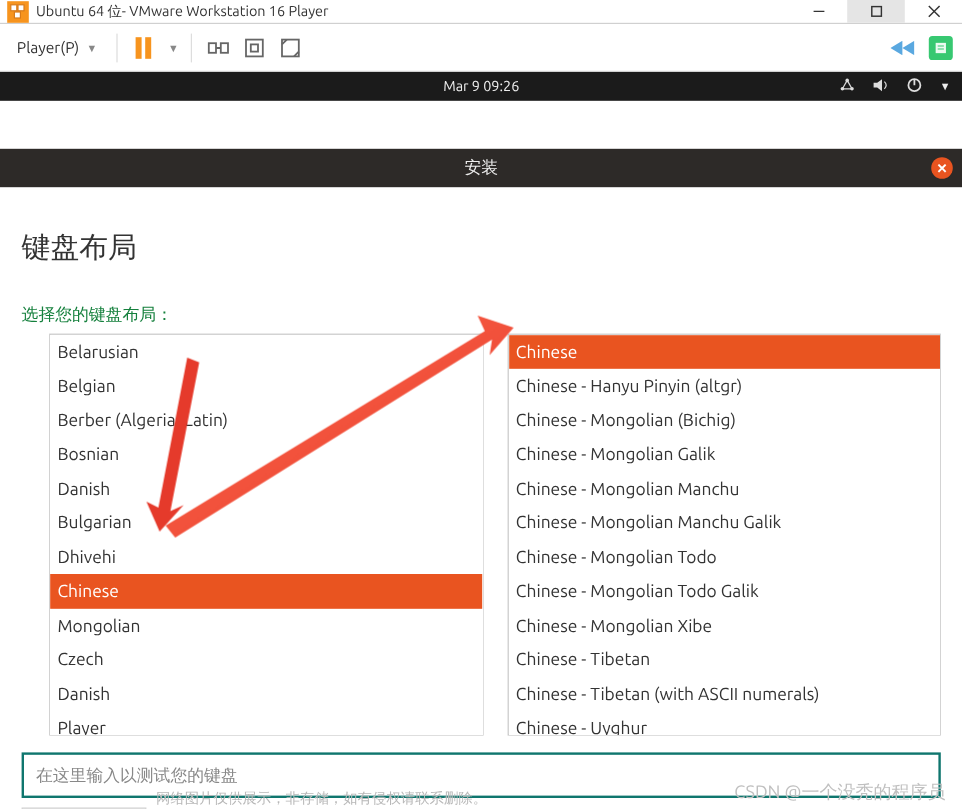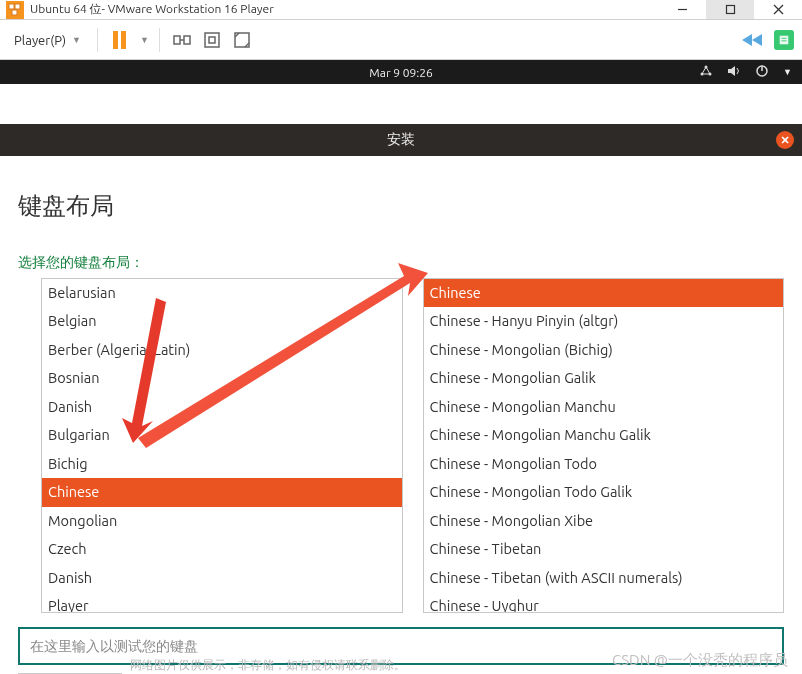--- a/index.html
+++ b/index.html
@@ -182,21 +182,21 @@
   <div class="prompt">选择您的键盘布局：</div>
 
   <div class="lists">
     <div class="listbox" id="layout-list">
         <div class="list-item">Belarusian</div>
         <div class="list-item">Belgian</div>
         <div class="list-item">Berber (Algeria, Latin)</div>
         <div class="list-item">Bosnian</div>
         <div class="list-item">Danish</div>
         <div class="list-item">Bulgarian</div>
-        <div class="list-item">Bichig</div>
+        <div class="list-item">Dhivehi</div>
         <div class="list-item selected">Chinese</div>
         <div class="list-item">Mongolian</div>
         <div class="list-item">Czech</div>
         <div class="list-item">Danish</div>
         <div class="list-item">Player</div>
       </div>
     <div class="listbox" id="variant-list">
         <div class="list-item selected">Chinese</div>
         <div class="list-item">Chinese - Hanyu Pinyin (altgr)</div>
         <div class="list-item">Chinese - Mongolian (Bichig)</div>

